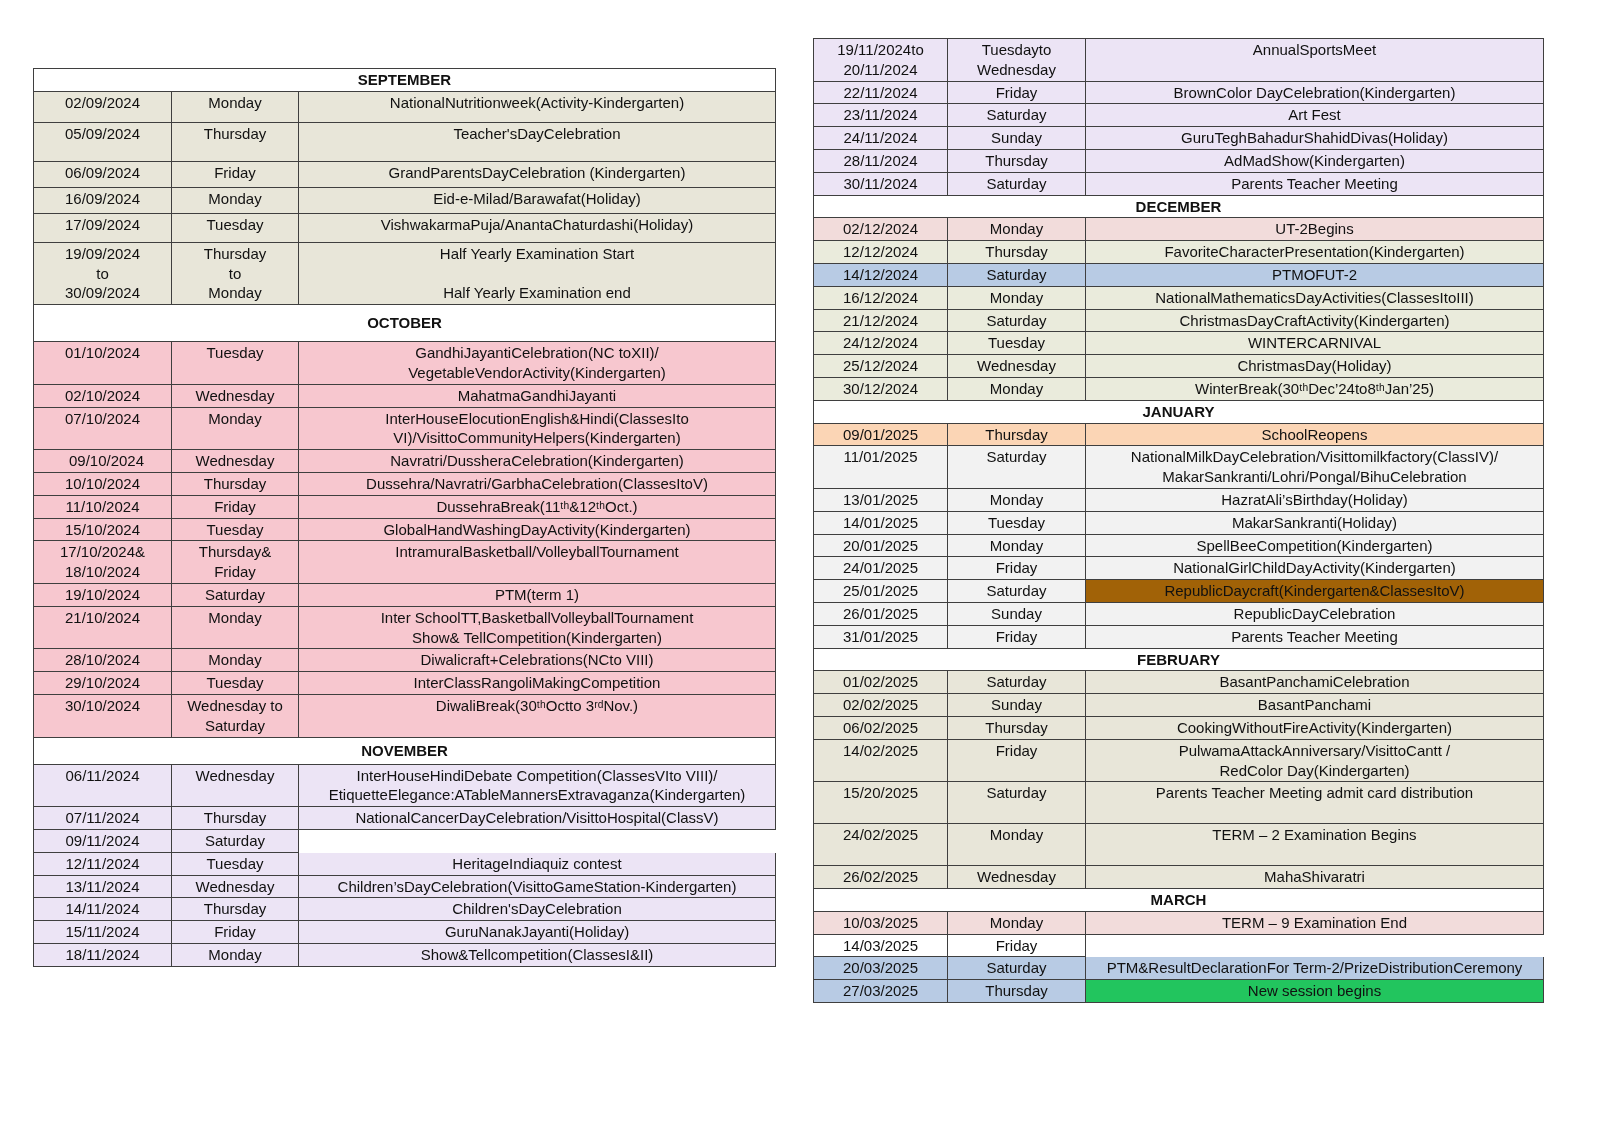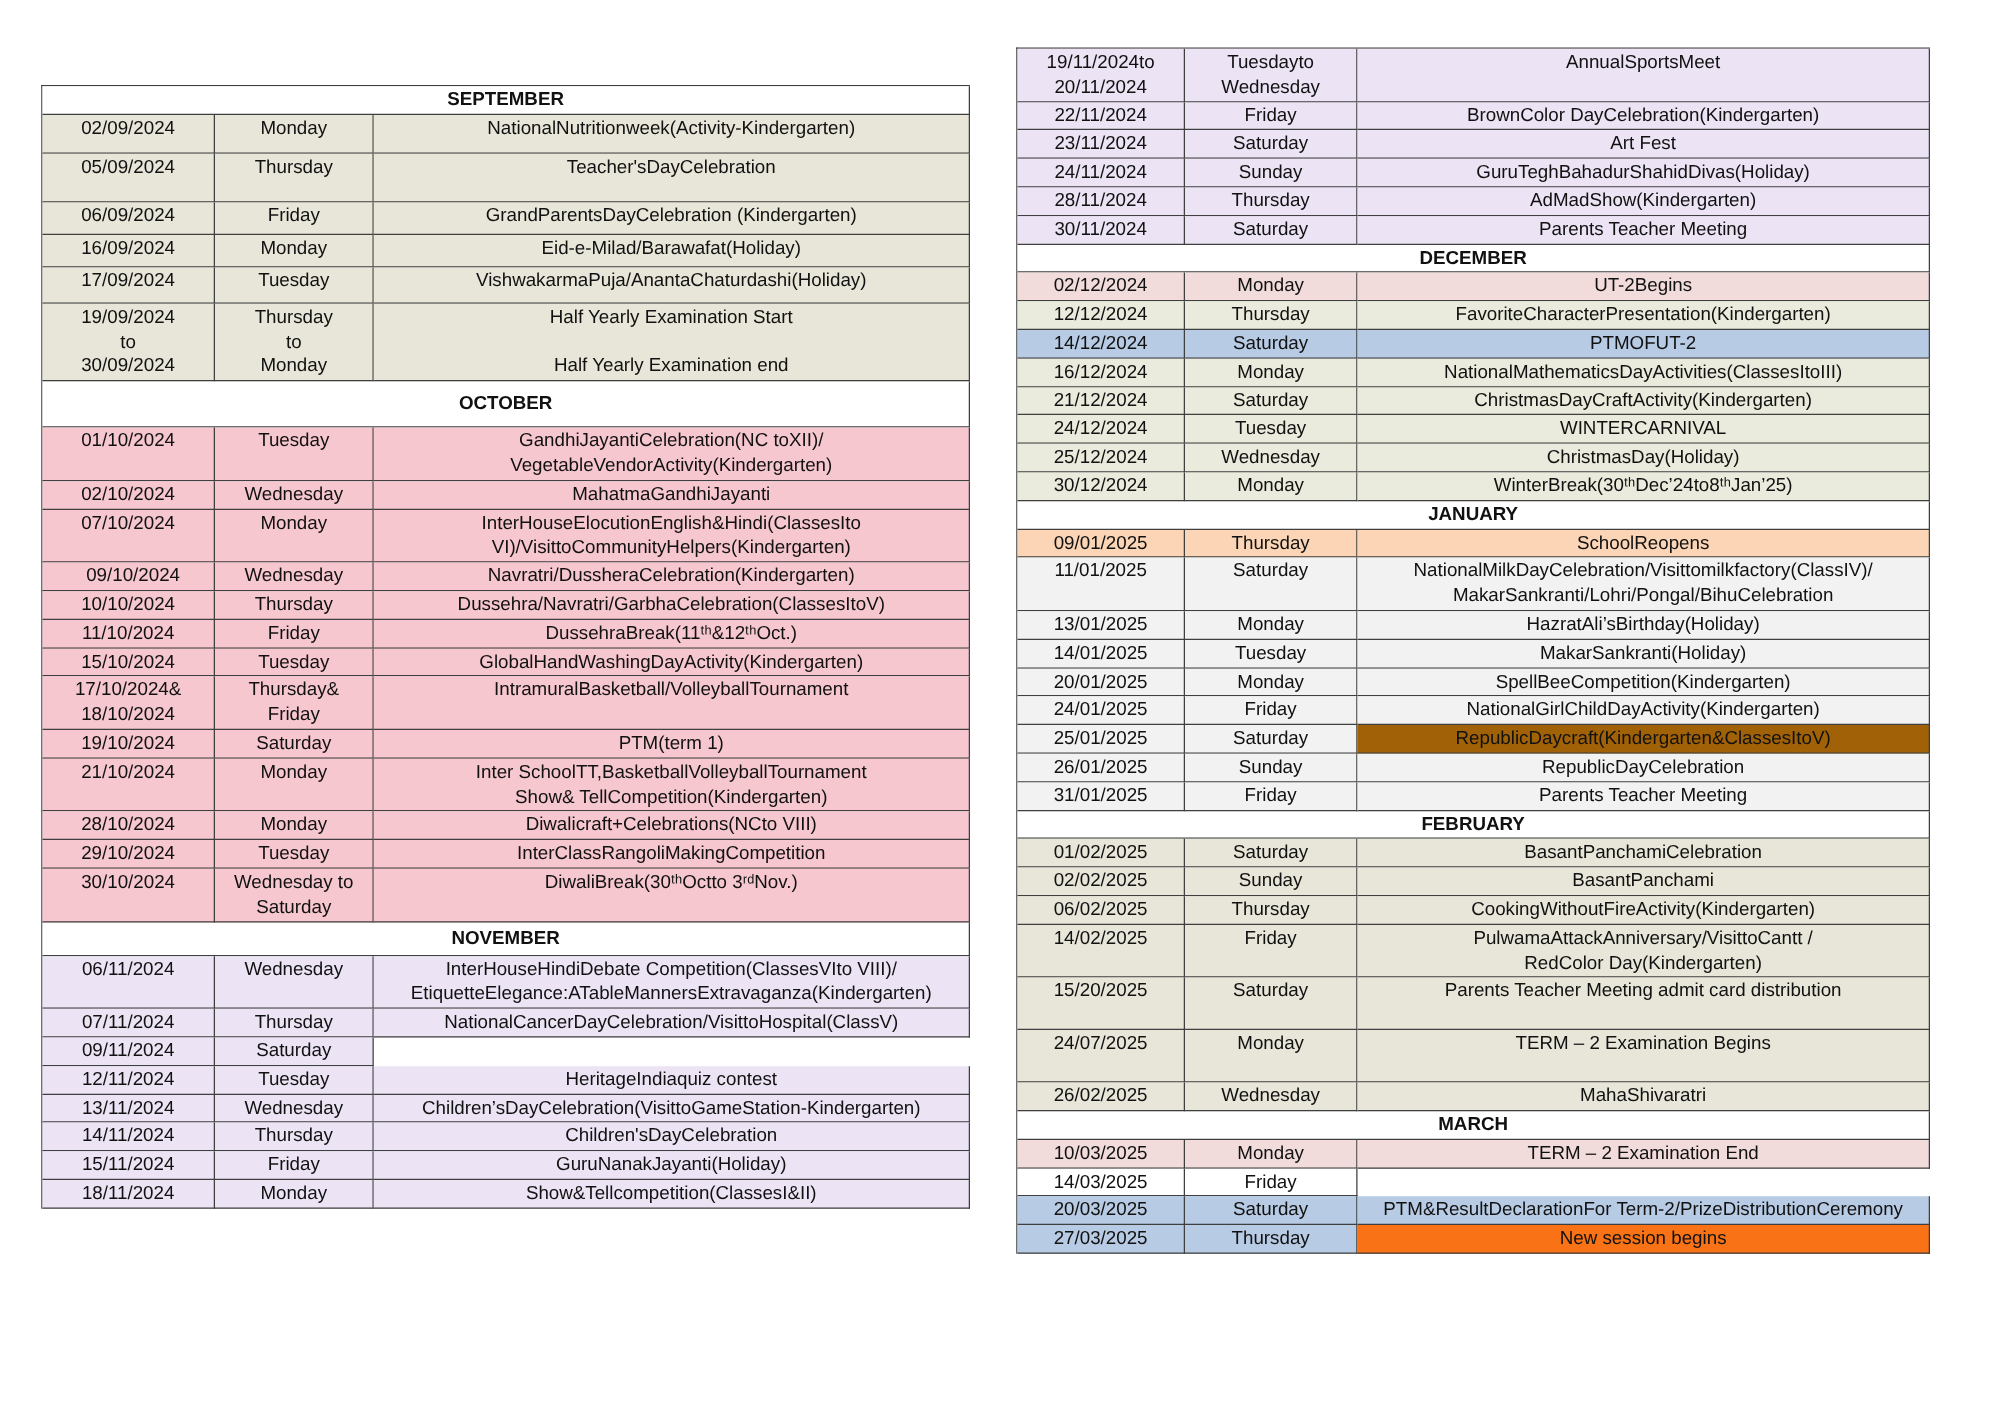--- a/index.html
+++ b/index.html
@@ -325,42 +325,42 @@
       <div class="cell" style="background: rgb(232, 230, 217);">Friday</div>
       <div class="cell" style="background: rgb(232, 230, 217);">PulwamaAttackAnniversary/VisittoCantt /
 RedColor Day(Kindergarten)</div>
     </div>
     <div class="cal-row" style="min-height: 42px;">
       <div class="cell" style="background: rgb(232, 230, 217);">15/20/2025</div>
       <div class="cell" style="background: rgb(232, 230, 217);">Saturday</div>
       <div class="cell" style="background: rgb(232, 230, 217);">Parents Teacher Meeting admit card distribution</div>
     </div>
     <div class="cal-row" style="min-height: 42px;">
-      <div class="cell" style="background: rgb(232, 230, 217);">24/07/2025</div>
+      <div class="cell" style="background: rgb(232, 230, 217);">24/02/2025</div>
       <div class="cell" style="background: rgb(232, 230, 217);">Monday</div>
       <div class="cell" style="background: rgb(232, 230, 217);">TERM – 2 Examination Begins</div>
     </div>
     <div class="cal-row">
       <div class="cell" style="background: rgb(232, 230, 217);">26/02/2025</div>
       <div class="cell" style="background: rgb(232, 230, 217);">Wednesday</div>
       <div class="cell" style="background: rgb(232, 230, 217);">MahaShivaratri</div>
     </div>
     <div class="month-row" style="min-height: 20px;">MARCH</div>
     <div class="cal-row">
       <div class="cell" style="background: rgb(242, 220, 219);">10/03/2025</div>
       <div class="cell" style="background: rgb(242, 220, 219);">Monday</div>
-      <div class="cell" style="background: rgb(242, 220, 219);">TERM – 2 Examination End</div>
+      <div class="cell" style="background: rgb(242, 220, 219);">TERM – 9 Examination End</div>
     </div>
     <div class="cal-row">
       <div class="cell" style="background: rgb(255, 255, 255);">14/03/2025</div>
       <div class="cell" style="background: rgb(255, 255, 255);">Friday</div>
     </div>
     <div class="cal-row">
       <div class="cell" style="background: rgb(184, 203, 228);">20/03/2025</div>
       <div class="cell" style="background: rgb(184, 203, 228);">Saturday</div>
       <div class="cell" style="background: rgb(184, 203, 228);">PTM&amp;ResultDeclarationFor Term-2/PrizeDistributionCeremony</div>
     </div>
     <div class="cal-row">
       <div class="cell" style="background: rgb(184, 203, 228);">27/03/2025</div>
       <div class="cell" style="background: rgb(184, 203, 228);">Thursday</div>
-      <div class="cell" style="background: #f97316;">New session begins</div>
+      <div class="cell" style="background: #22c55e;">New session begins</div>
     </div>
   </div>
 
 </body></html>

